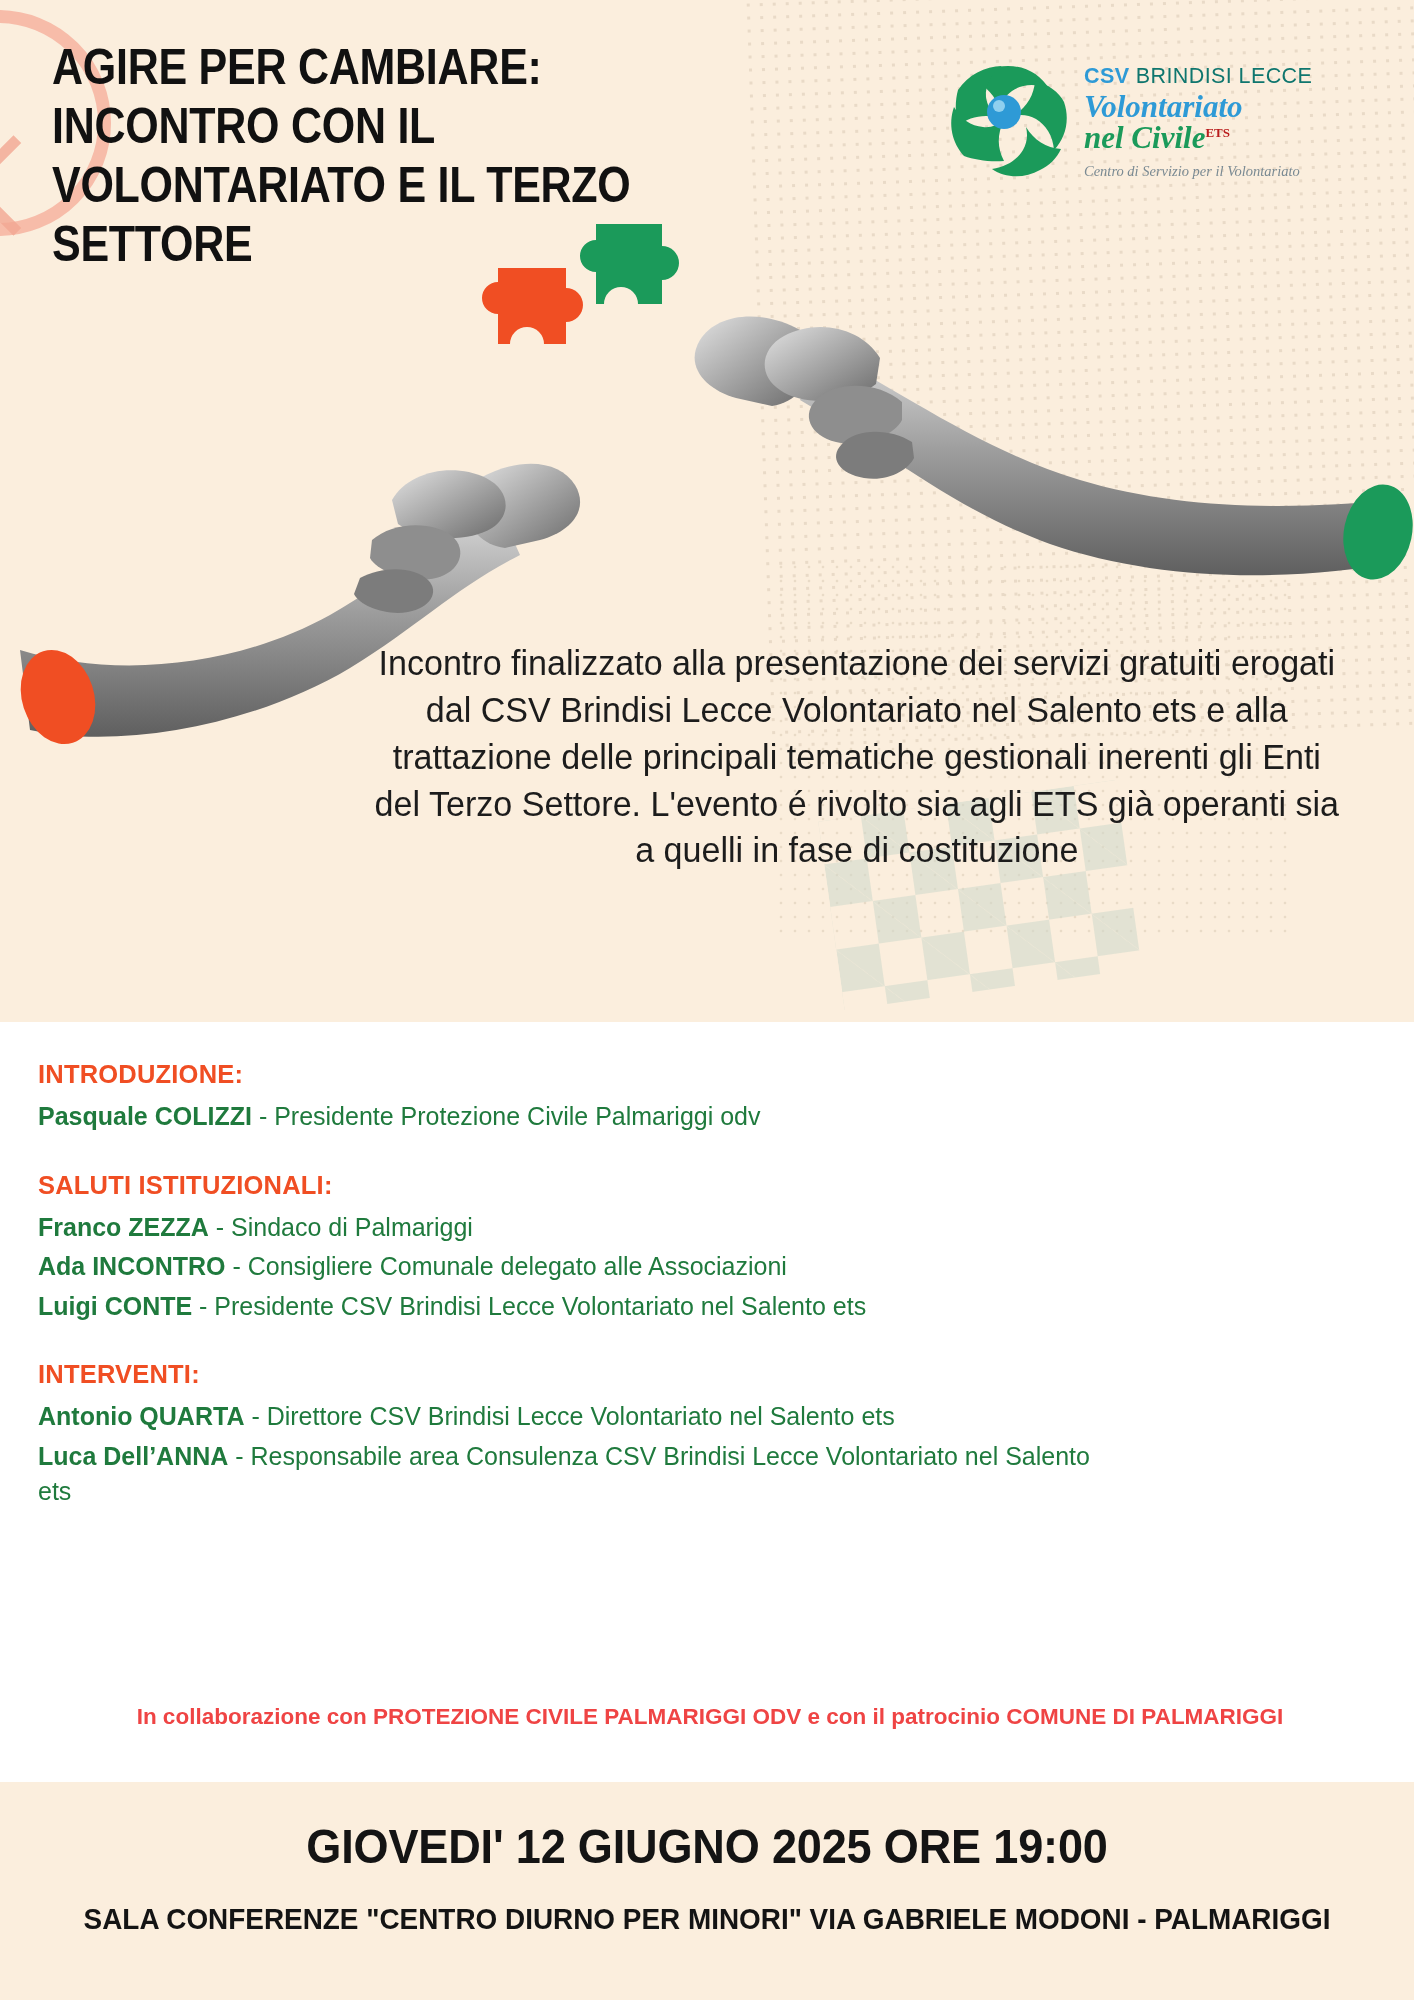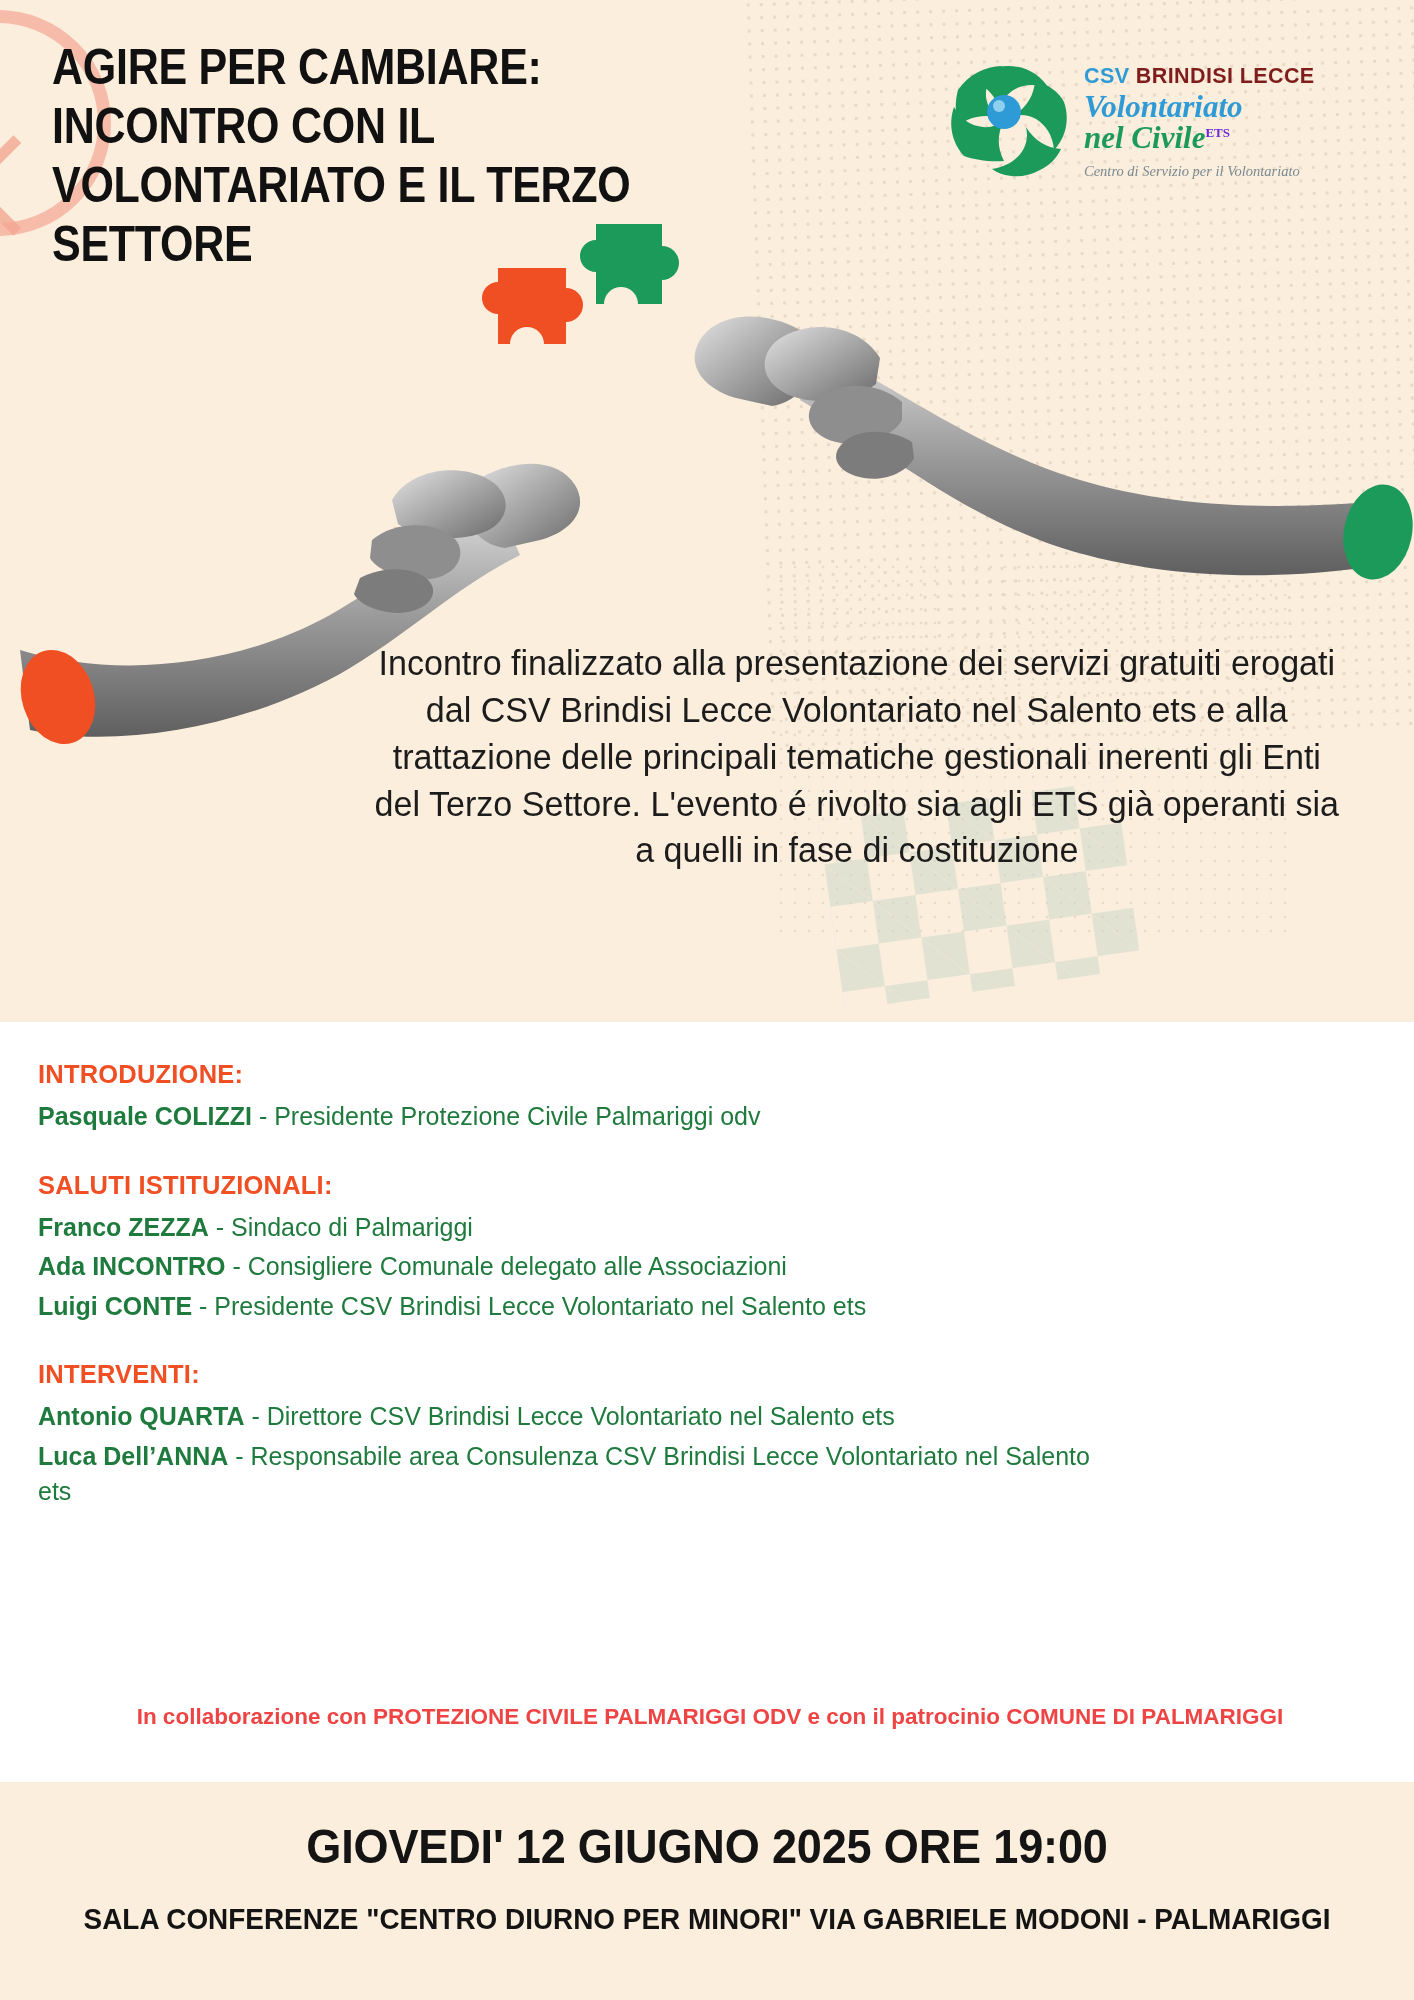--- a/index.html
+++ b/index.html
@@ -126,21 +126,21 @@
     top: 6px;
     width: 280px;
   }
   .csv-line1 {
     font-size: 21.5px;
     letter-spacing: .4px;
     color: #2e9ad6;
     font-weight: bold;
     line-height: 1;
   }
-  .csv-line1 .thin { font-weight: bold; color:#7f1d1d; }
+  .csv-line1 .thin { font-weight: normal; color:#0f766e; }
   .csv-line2 {
     font-family: "Liberation Serif", serif;
     font-style: italic;
     font-weight: bold;
     font-size: 31px;
     color: #2e9ad6;
     line-height: 1.02;
     margin-top: 3px;
   }
   .csv-line3 {
@@ -148,21 +148,21 @@
     font-style: italic;
     font-weight: bold;
     font-size: 31px;
     color: #1b9a5a;
     line-height: 1.02;
   }
   .csv-line3 .ets {
     font-size: 13px;
     font-style: normal;
     vertical-align: super;
-    color: #6d28d9;
+    color: #b91c1c;
   }
   .csv-line4 {
     font-family: "Liberation Serif", serif;
     font-style: italic;
     font-size: 14.5px;
     color: #7a8a93;
     margin-top: 9px;
   }
 
   

